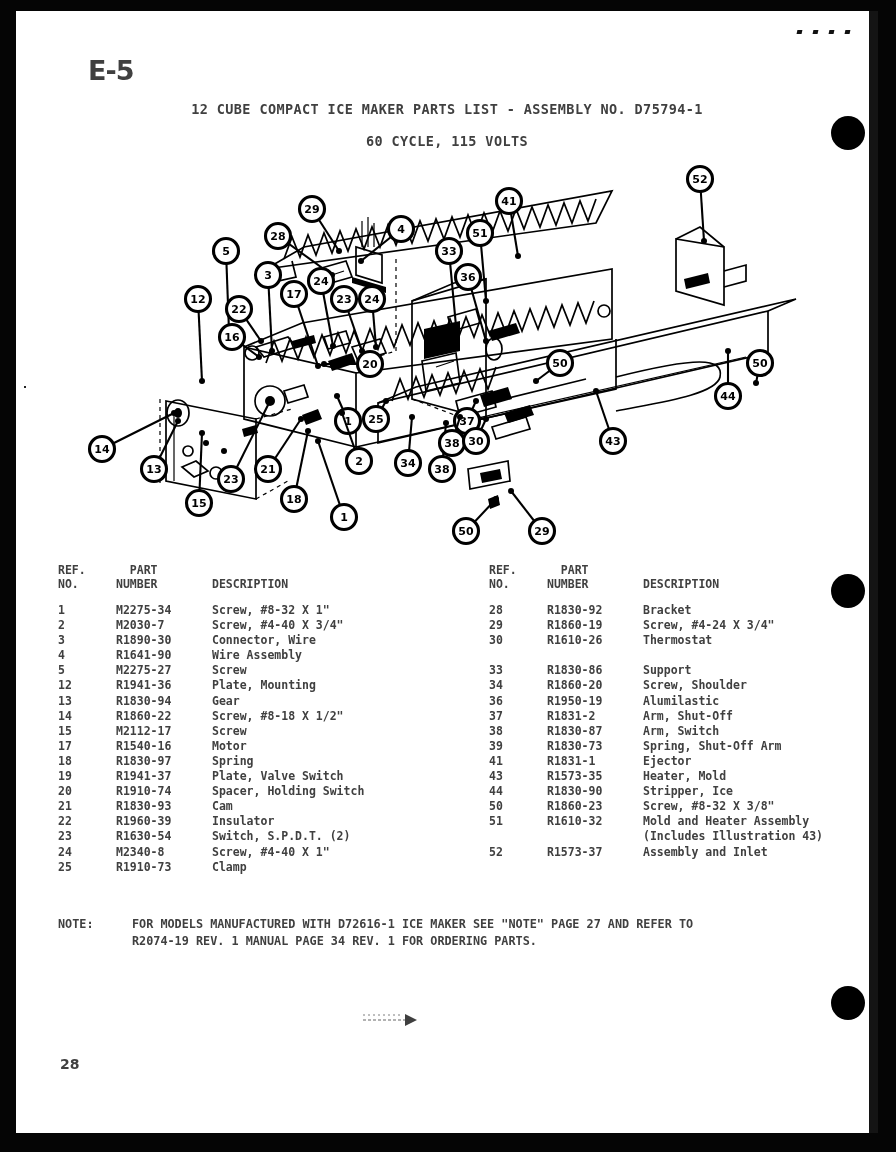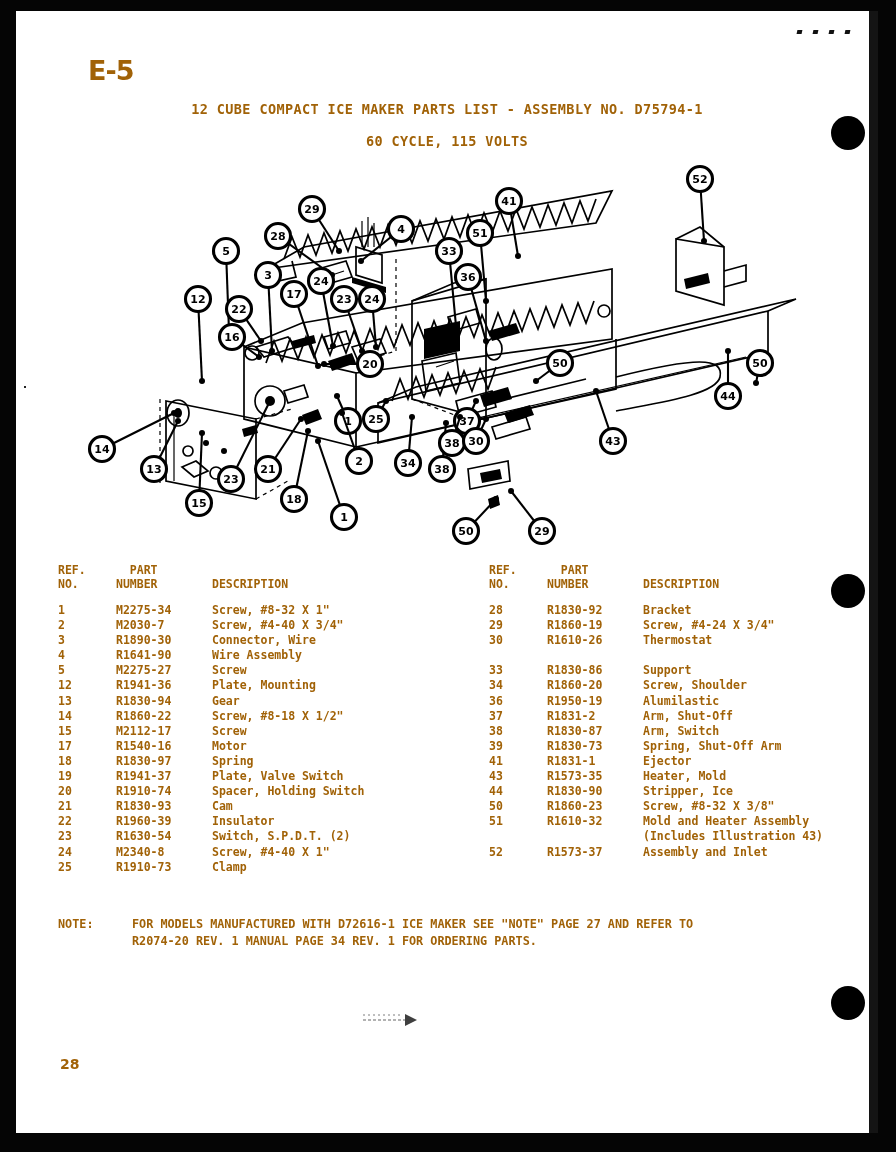--- a/index.html
+++ b/index.html
@@ -72,21 +72,21 @@
     width: 2px;
     height: 2px;
   }
 
   
   #content {
     position: absolute;
     left: 0; top: 0;
     width: 862px;
     height: 1122px;
-    color: #a16207;
+    color: #404040;
   }
 
   .section-code {
     position: absolute;
     left: 72px;
     top: 44px;
     font-family: "DejaVu Sans", sans-serif;
     font-weight: bold;
     font-size: 27px;
     letter-spacing: -1px;
@@ -790,21 +790,21 @@
               </div>
           </div>
 
         </div>
       </div>
 
       <div id="note-block">
         <span class="note-label">NOTE:</span>
         <div class="note-body">
           <div>FOR MODELS MANUFACTURED WITH D72616-1 ICE MAKER SEE "NOTE" PAGE 27 AND REFER TO</div>
-          <div>R2074-20 REV. 1 MANUAL PAGE 34 REV. 1 FOR ORDERING PARTS.</div>
+          <div>R2074-19 REV. 1 MANUAL PAGE 34 REV. 1 FOR ORDERING PARTS.</div>
         </div>
       </div>
 
       <svg class="bottom-arrow" viewBox="0 0 58 16">
         <path d="M2 9 L46 9" stroke="#333" stroke-width="1.2" stroke-dasharray="3 2" fill="none"></path>
         <path d="M2 4 L40 4" stroke="#555" stroke-width="1" stroke-dasharray="2 3" fill="none"></path>
         <path d="M44 3 L56 9 L44 15 Z" fill="#000"></path>
       </svg>
 
       <div class="page-number">28</div>

